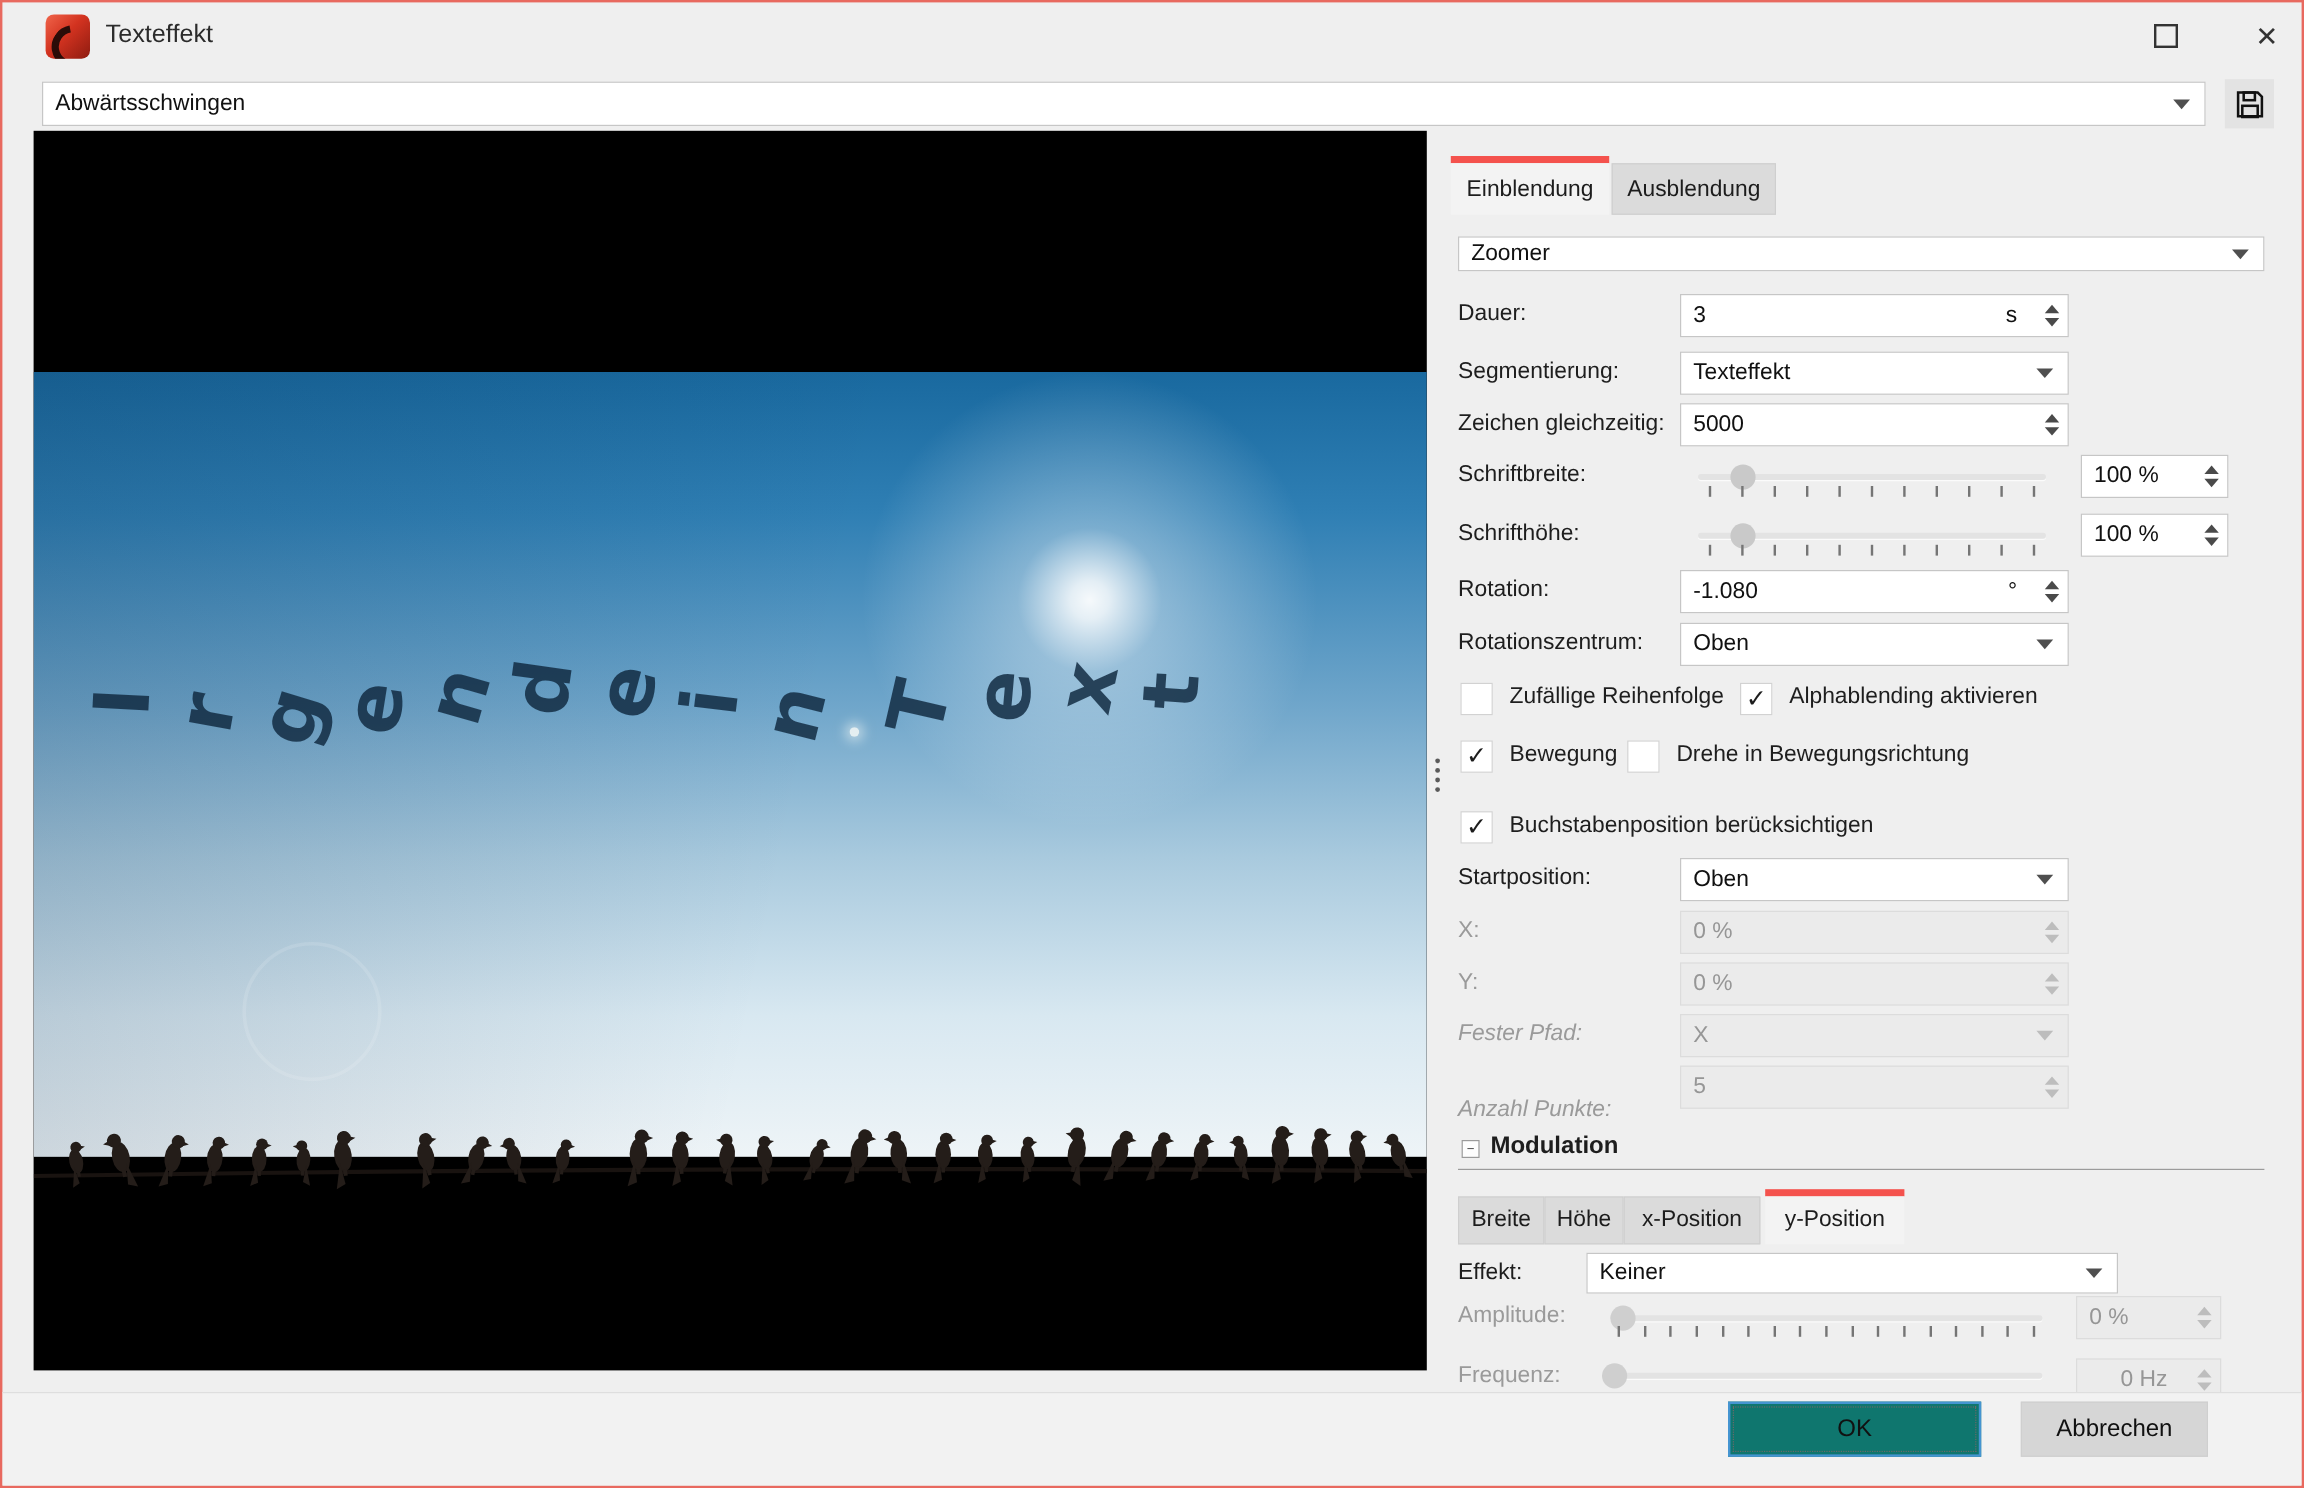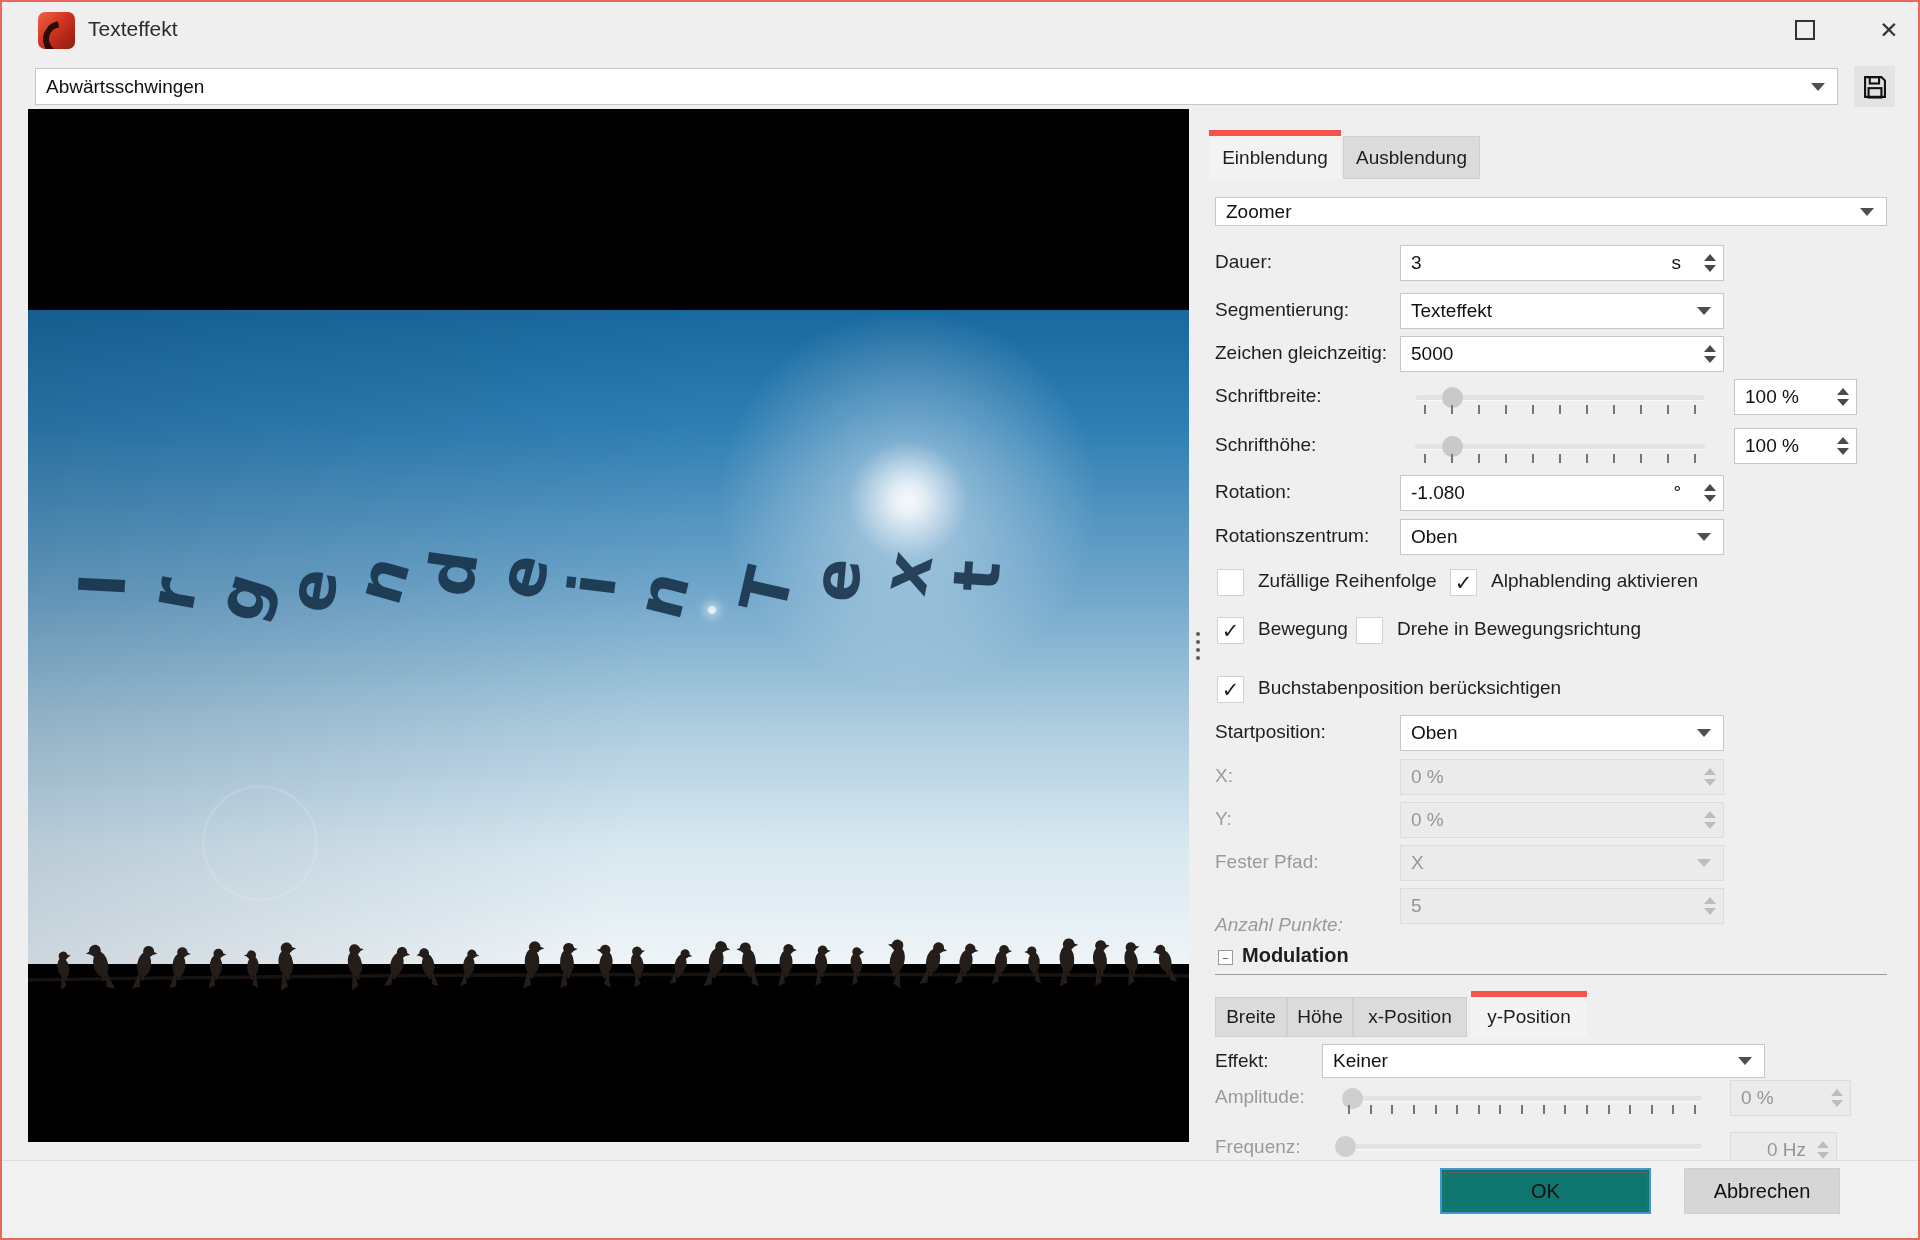--- a/index.html
+++ b/index.html
@@ -275,21 +275,21 @@
 
   <div class="lbl dis" style="left:1213px;top:806px;">Y:</div>
   <div class="field dis" style="left:1398px;top:800px;width:324px;height:36px;">
     <span>0 %</span>
     <span class="spin dis">
         <i class="u"></i>
         <i class="d"></i>
       </span>
   </div>
 
-  <div class="lbl dis" style="left:1213px;top:849px;">Fester Pfad:</div>
+  <div class="lbl dis" style="left:1213px;top:849px;font-style:italic;">Fester Pfad:</div>
   <div class="field dis" style="left:1398px;top:843px;width:324px;height:36px;">
     <span>X</span>
     <i class="carrow dis"></i>
   </div>
 
   <div class="lbl dis" style="left:1213px;top:912px;font-style:italic;">Anzahl Punkte:</div>
   <div class="field dis" style="left:1398px;top:886px;width:324px;height:36px;">
     <span>5</span>
     <span class="spin dis">
         <i class="u"></i>
@@ -340,21 +340,21 @@
     <span class="spin dis">
         <i class="u"></i>
         <i class="d"></i>
       </span>
   </div>
 
   <div id="freqclip">
     <div class="lbl dis" style="left:23px;top:16px;">Frequenz:</div>
     <div class="track" style="left:150px;top:24px;width:360px;"></div>
     <div class="thumb" style="left:143px;top:16px;background:#cfcfcf;"></div>
-    <div class="field dis" style="left:538px;top:12px;width:107px;height:36px;padding-left:36px;">
+    <div class="field dis" style="left:538px;top:12px;width:121px;height:36px;padding-left:36px;">
       <span>0 Hz</span>
       <span class="spin dis">
           <i class="u"></i>
           <i class="d"></i>
         </span>
     </div>
   </div>
 
   <div id="bottomstrip"></div>
   <div class="btn" id="okbtn" style="left:1438px;top:1166px;width:211px;height:46px;">OK</div>

